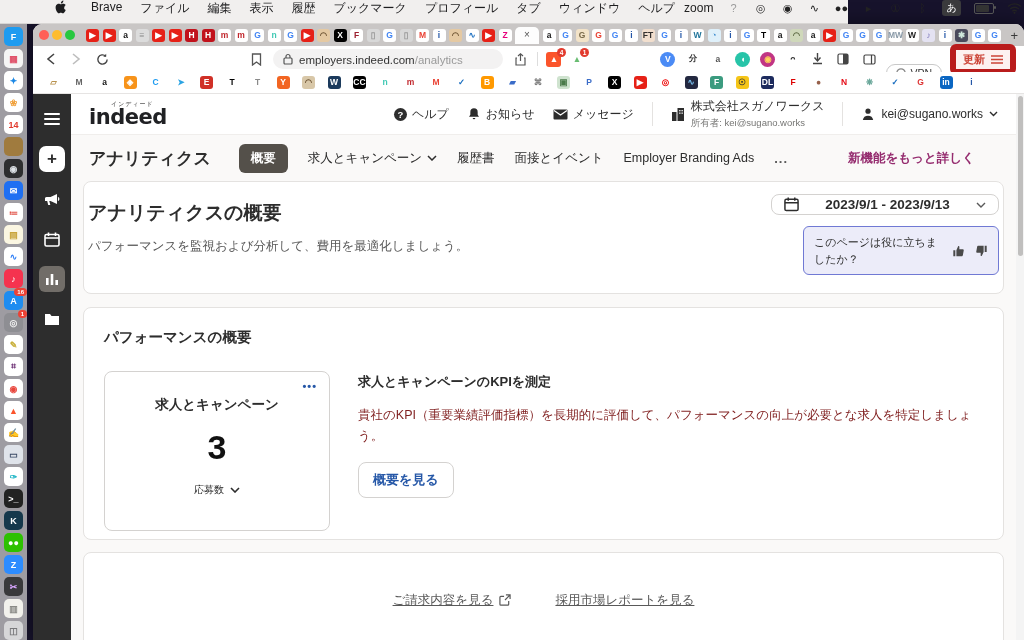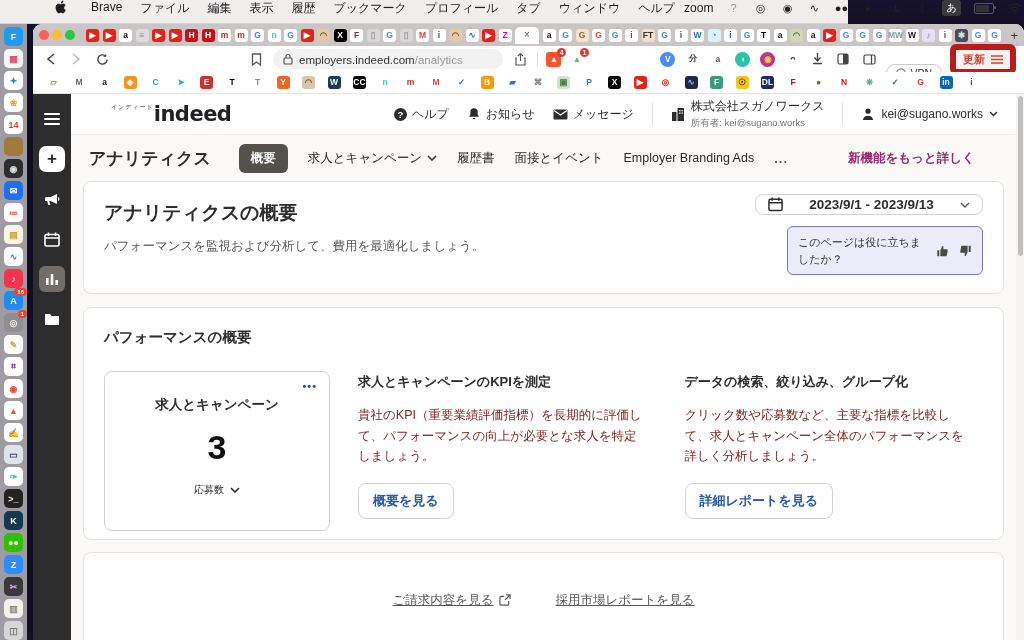--- a/index.html
+++ b/index.html
@@ -49,42 +49,42 @@
   .sb-slot{width:26px;height:26px;display:flex;align-items:center;justify-content:center;border-radius:6px;}
   .sb-slot.active{background:#716d68;}
   .sb-plus{background:#fff;color:#2d2d2d;font-size:17px;font-weight:bold;border-radius:7px;}
   .burger{display:flex;flex-direction:column;gap:3px;}
   .burger i{width:16px;height:2px;background:#fff;border-radius:1px;}
   .page{flex:1;display:flex;flex-direction:column;min-width:0;}
   .pagescroll{width:8px;background:#f4f4f4;flex:0 0 auto;position:relative;}
   .pagescroll .thumb{position:absolute;top:2px;left:1.5px;width:5px;height:160px;background:#c0bfbe;border-radius:3px;}
   
   .app-header{height:40px;background:#fff;display:flex;align-items:center;padding:0 18px;flex:0 0 auto;border-bottom:1px solid #f0eeec;}
-  .logo{display:flex;line-height:1;}
+  .logo{display:flex;flex-direction:column;line-height:1;}
   .logo .ruby{font-size:6px;color:#2d2d2d;letter-spacing:1px;margin-left:22px;}
   .logo .word{font-size:21px;font-weight:bold;color:#202124;letter-spacing:-.5px;font-family:"DejaVu Sans",sans-serif;}
   .hspacer{flex:1;}
   .hitem{display:flex;align-items:center;gap:5px;font-size:12px;color:#2d2d2d;margin-left:18px;white-space:nowrap;}
   .qbadge{background:#2d2d2d;color:#fff;border-radius:50%;width:13px;height:13px;font-size:9.5px;display:inline-flex;align-items:center;justify-content:center;font-weight:bold;}
   .hdiv{width:1px;height:24px;background:#e4e2e0;margin-left:18px;}
   .company{display:flex;align-items:center;gap:6px;margin-left:18px;}
   .company .cname{font-size:12px;color:#2d2d2d;}
   .company .cowner{font-size:9.5px;color:#767674;}
   .account{display:flex;align-items:center;gap:6px;margin-left:18px;font-size:12px;color:#2d2d2d;}
   
   .app-nav{height:46px;display:flex;align-items:center;padding:0 18px;gap:20px;flex:0 0 auto;}
   .nav-title{font-size:17px;font-weight:bold;color:#2d2d2d;margin-right:8px;white-space:nowrap;}
   .nav-tab{font-size:12.5px;color:#2d2d2d;display:flex;align-items:center;gap:5px;white-space:nowrap;}
   .nav-tab.pill{background:#54504a;color:#fff;padding:6px 12px;border-radius:6px;font-weight:bold;}
   .nav-dots{color:#595959;font-weight:bold;letter-spacing:1px;font-size:13px;}
   .nav-new{margin-left:auto;width:150px;font-size:12.5px;font-weight:bold;color:#952c6f;line-height:1.5;}
   
   .content{flex:1;padding:0 12px;overflow:hidden;}
   .card{background:#fff;border:1px solid #e4e2e0;border-radius:8px;box-sizing:border-box;}
-  .card1{height:113px;display:flex;padding:18px 20px;margin-bottom:13px;}
+  .card1{height:113px;display:flex;padding:18px 4px;margin-bottom:13px;}
   .ov-left{flex:1;}
   .ov-title{font-size:19px;font-weight:bold;color:#2d2d2d;margin-bottom:12px;}
   .ov-sub{font-size:12.5px;color:#595959;}
   .ov-right{width:232px;display:flex;flex-direction:column;align-items:flex-end;gap:11px;margin-top:-6px;}
   .datepicker{width:228px;height:40px;border:1px solid #d4d2d0;border-radius:8px;display:flex;align-items:center;padding:0 12px;box-sizing:border-box;gap:10px;background:#fff;}
   .datepicker .dtext{flex:1;text-align:center;font-size:13.5px;font-weight:bold;color:#2d2d2d;}
   .feedback{width:196px;border:1px solid #7079d4;background:#ececf9;border-radius:6px;padding:7px 10px;box-sizing:border-box;display:flex;align-items:center;gap:8px;}
   .feedback .ftext{flex:1;font-size:11px;color:#2d2d2d;line-height:1.5;}
   .thumbbtn{color:#4a4a4a;display:inline-flex;}
   
@@ -529,25 +529,20 @@
                 <svg width="10" height="6" viewBox="0 0 10 6">
                     <path d="M1 1l4 4 4-4" fill="none" stroke="#2d2d2d" stroke-width="1.6"></path>
                   </svg>
                 </span>
             </div>
             <div class="perf-col">
               <div class="col-title">求人とキャンペーンのKPIを測定</div>
               <div class="col-body">貴社のKPI（重要業績評価指標）を長期的に評価して、パフォーマンスの向上が必要とな求人を特定しましょう。</div>
               <span class="obtn">概要を見る</span>
             </div>
-            <div class="perf-col">
-              <div class="col-title">データの検索、絞り込み、グループ化</div>
-              <div class="col-body">クリック数や応募数など、主要な指標を比較して、求人とキャンペーン全体のパフォーマンスを詳しく分析しましょう。</div>
-              <span class="obtn">詳細レポートを見る</span>
-            </div>
           </div>
         </div>
 
         <div class="card card3">
           <span class="flink">
               <span>ご請求内容を見る</span>
             <svg width="12" height="12" viewBox="0 0 13 13">
                 <path d="M5.5 2.5H2a1 1 0 0 0-1 1V11a1 1 0 0 0 1 1h7.5a1 1 0 0 0 1-1V7.5" fill="none" stroke="#595959" stroke-width="1.3"></path>
                 <path d="M7.5 1H12v4.5M12 1 6.5 6.5" fill="none" stroke="#595959" stroke-width="1.3"></path>
               </svg>

